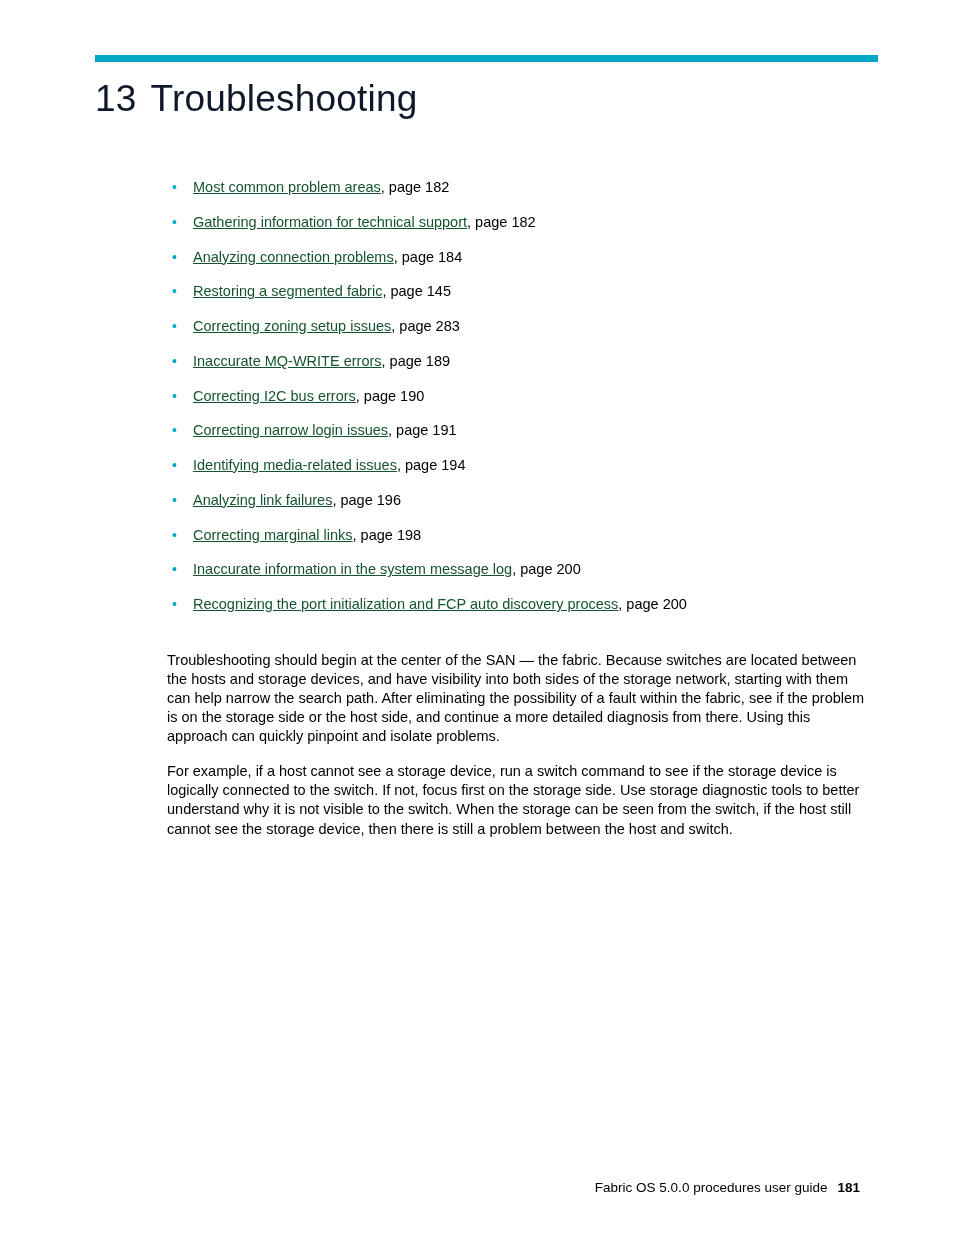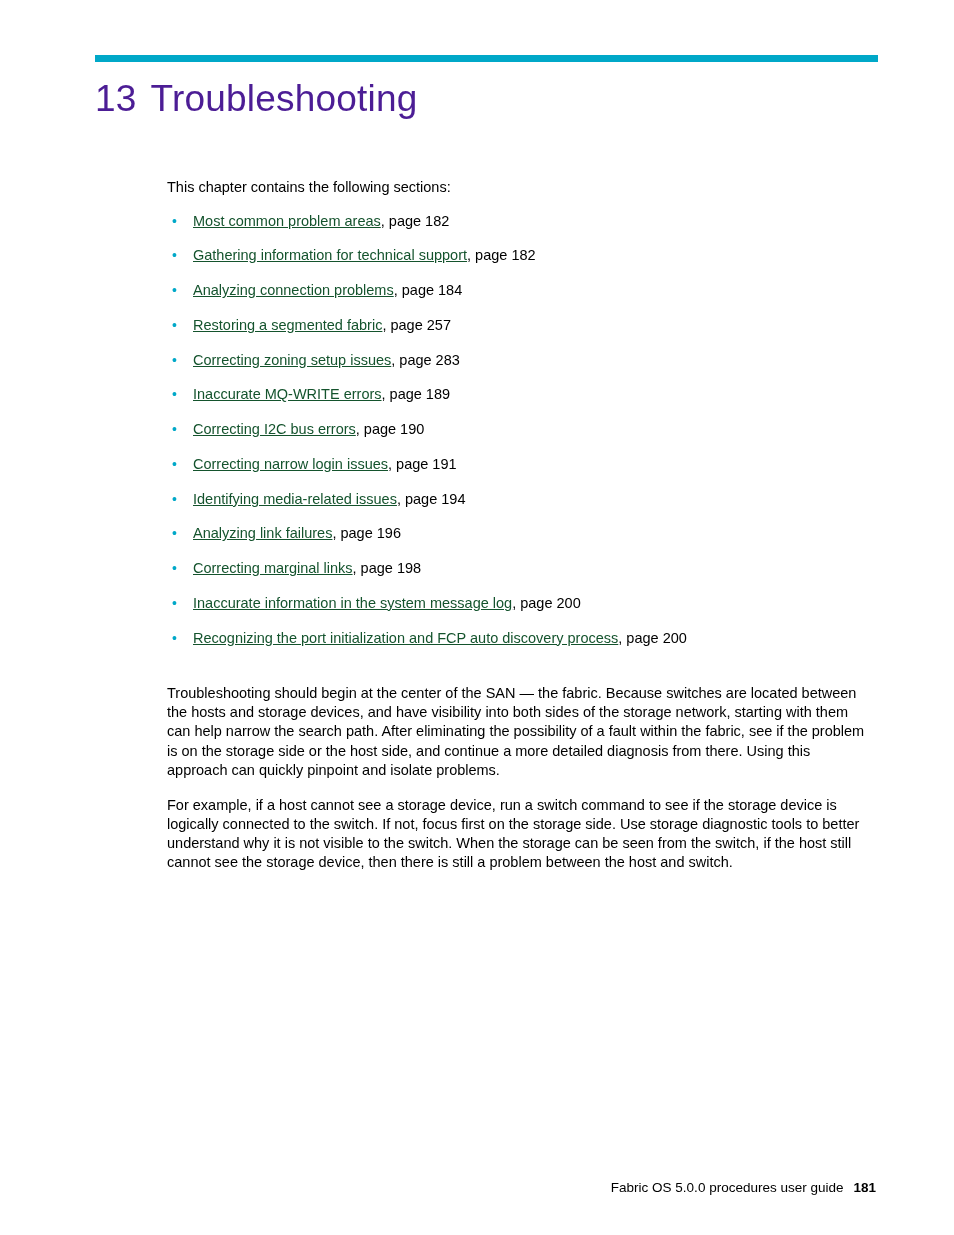--- a/index.html
+++ b/index.html
@@ -26,21 +26,21 @@
     top: 55px;
     width: 783px;
     height: 7px;
     background: #00a8c8;
   }
   .chapter-heading {
     position: absolute;
     left: 95px;
     top: 78px;
     font-size: 37px;
-    color: #4c1d95;
+    color: #0f172a;
     font-weight: normal;
     letter-spacing: 0.2px;
     white-space: nowrap;
   }
   .chapter-heading .num {
     margin-right: 14px;
   }
   .body-col {
     position: absolute;
     left: 167px;
@@ -95,52 +95,51 @@
     text-align: center;
     font-size: 13.5px;
     color: #000;
   }
   .footer .pagenum {
     font-weight: bold;
     margin-left: 10px;
   }
   .footer-inner {
     position: absolute;
-    right: 78px;
+    right: 94px;
     top: 0;
     white-space: nowrap;
   }
 </style>
 </head>
 <body>
 
 <div class="page">
 
   <div class="top-rule"></div>
 
   <div class="chapter-heading">
     <span class="num">13</span><span>Troubleshooting</span>
   </div>
 
   <div class="body-col">
 
-    <div class="intro-line">This chapter contains the following sections:</div>
 
     <ul class="toc">
       <li>
         <span class="bullet">•</span><a class="link" href="#">Most common problem areas</a><span>, page 182</span>
       </li>
       <li>
         <span class="bullet">•</span><a class="link" href="#">Gathering information for technical support</a><span>, page 182</span>
       </li>
       <li>
         <span class="bullet">•</span><a class="link" href="#">Analyzing connection problems</a><span>, page 184</span>
       </li>
       <li>
-        <span class="bullet">•</span><a class="link" href="#">Restoring a segmented fabric</a><span>, page 257</span>
+        <span class="bullet">•</span><a class="link" href="#">Restoring a segmented fabric</a><span>, page 145</span>
       </li>
       <li>
         <span class="bullet">•</span><a class="link" href="#">Correcting zoning setup issues</a><span>, page 283</span>
       </li>
       <li>
         <span class="bullet">•</span><a class="link" href="#">Inaccurate MQ-WRITE errors</a><span>, page 189</span>
       </li>
       <li>
         <span class="bullet">•</span><a class="link" href="#">Correcting I2C bus errors</a><span>, page 190</span>
       </li>

